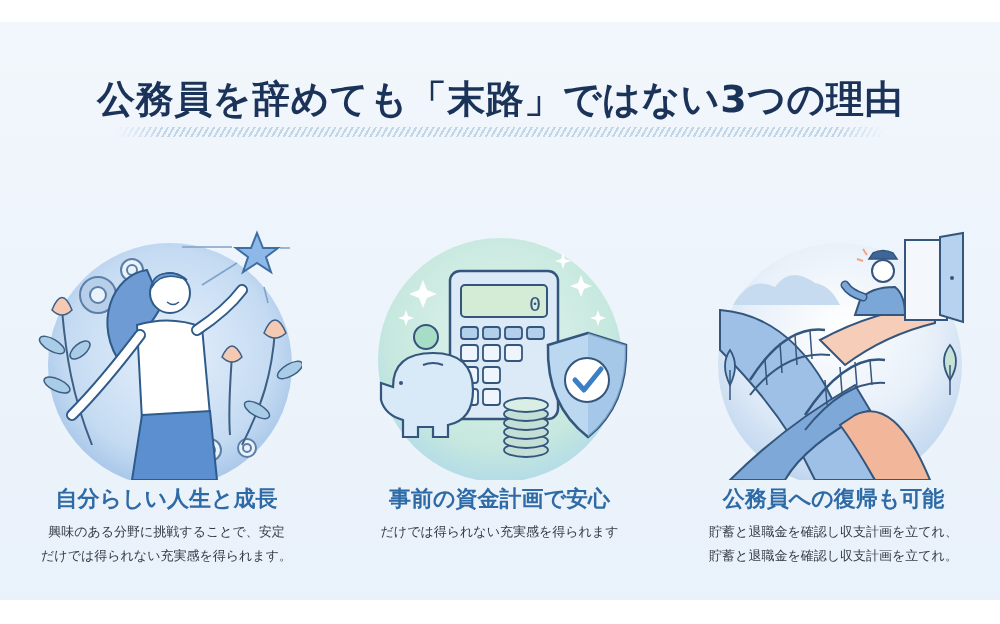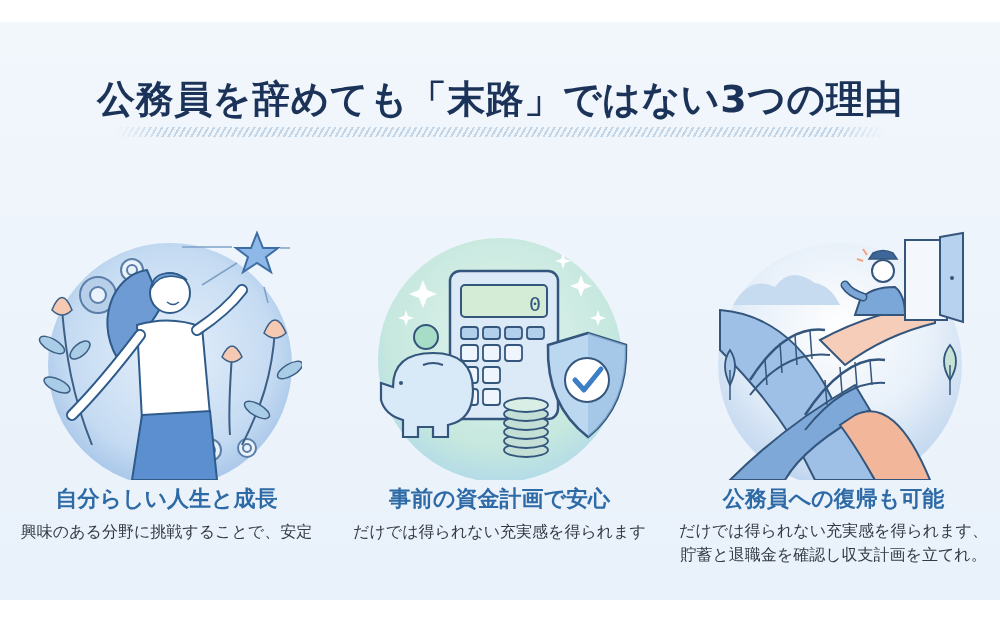--- a/index.html
+++ b/index.html
@@ -17,34 +17,34 @@
     .stripe {
       position: absolute; left: 115px; top: 105px; width: 770px; height: 10px;
       background: repeating-linear-gradient(120deg, #bfd3e6 0 2px, transparent 2px 5px);
       -webkit-mask-image: linear-gradient(90deg, transparent 0%, #000 6%, #000 94%, transparent 100%);
       mask-image: linear-gradient(90deg, transparent 0%, #000 6%, #000 94%, transparent 100%);
       opacity: 0.9;
     }
     .col { position: absolute; top: 0; width: 333px; height: 578px; }
     .col.c1 { left: 0; }
     .col.c2 { left: 333px; }
-    .col.c3 { left: 667px; font-family: Liberation Mono, monospace; }
+    .col.c3 { left: 667px; }
     .illus { position: absolute; top: 193px; width: 270px; height: 265px; }
     .col.c1 .illus { left: 32px; }
     .col.c2 .illus { left: 30px; }
     .col.c3 .illus { left: 38px; }
     .illus svg { width: 100%; height: 100%; display: block; }
 
     .heading {
       position: absolute; top: 462px; left: 0; width: 100%; text-align: center;
       font-size: 22px; font-weight: bold; color: #2d6aa6;
     }
     .body {
       position: absolute; top: 498px; left: 0; width: 100%; text-align: center;
-      font-size: 16px; line-height: 24px; color: #333a44;
+      font-size: 13px; line-height: 24px; color: #333a44;
     }
   </style>
 </head>
 <body>
 
 <div class="card">
   <h1 class="title">公務員を辞めても「末路」ではない3つの理由</h1>
   <div class="stripe"></div>
 
   <section class="col c1">
@@ -104,20 +104,21 @@
         <path d="M165 115 Q 195 95 210 75" stroke="#2f5b8a" stroke-width="12" fill="none" stroke-linecap="round"></path>
         <path d="M165 115 Q 195 95 210 75" stroke="#ffffff" stroke-width="8" fill="none" stroke-linecap="round"></path>
         <path d="M108 120 Q 70 170 40 200" stroke="#2f5b8a" stroke-width="12" fill="none" stroke-linecap="round"></path>
         <path d="M108 120 Q 70 170 40 200" stroke="#ffffff" stroke-width="8" fill="none" stroke-linecap="round"></path>
         <path d="M110 200 L 178 196 L 185 265 L 100 265 Z" fill="#5b8fd0" stroke="#2f5b8a" stroke-width="2"></path>
       </svg>
     </div>
     <h2 class="heading">自分らしい人生と成長</h2>
     <p class="body">
       <span>興味のある分野に挑戦することで、安定</span><br>
+      <span>だけでは得られない充実感を得られます。</span>
     </p>
   </section>
 
   <section class="col c2">
     <div class="illus">
       <svg viewBox="0 0 270 265">
         <defs>
           <radialGradient id="g2" cx="50%" cy="40%" r="65%">
             <stop offset="0%" stop-color="#e2f4ee"></stop>
             <stop offset="70%" stop-color="#c6e8de"></stop>
@@ -230,17 +231,17 @@
         <path d="M158 82 Q 145 78 140 70" stroke="#34567d" stroke-width="9" stroke-linecap="round" fill="none"></path>
         <path d="M158 82 Q 145 78 140 70" stroke="#7ba6d8" stroke-width="6" stroke-linecap="round" fill="none"></path>
         <g stroke="#f2a27f" stroke-width="2">
           <line x1="162" y1="40" x2="158" y2="34"></line>
             <line x1="158" y1="46" x2="152" y2="44"></line>
         </g>
       </svg>
     </div>
     <h2 class="heading">公務員への復帰も可能</h2>
     <p class="body">
-      <span>だけでは得られない充実感を得られます、</span><br>
+      <span>貯蓄と退職金を確認し収支計画を立てれ、</span><br>
       <span>貯蓄と退職金を確認し収支計画を立てれ。</span>
     </p>
   </section>
 </div>
 
 </body></html>

